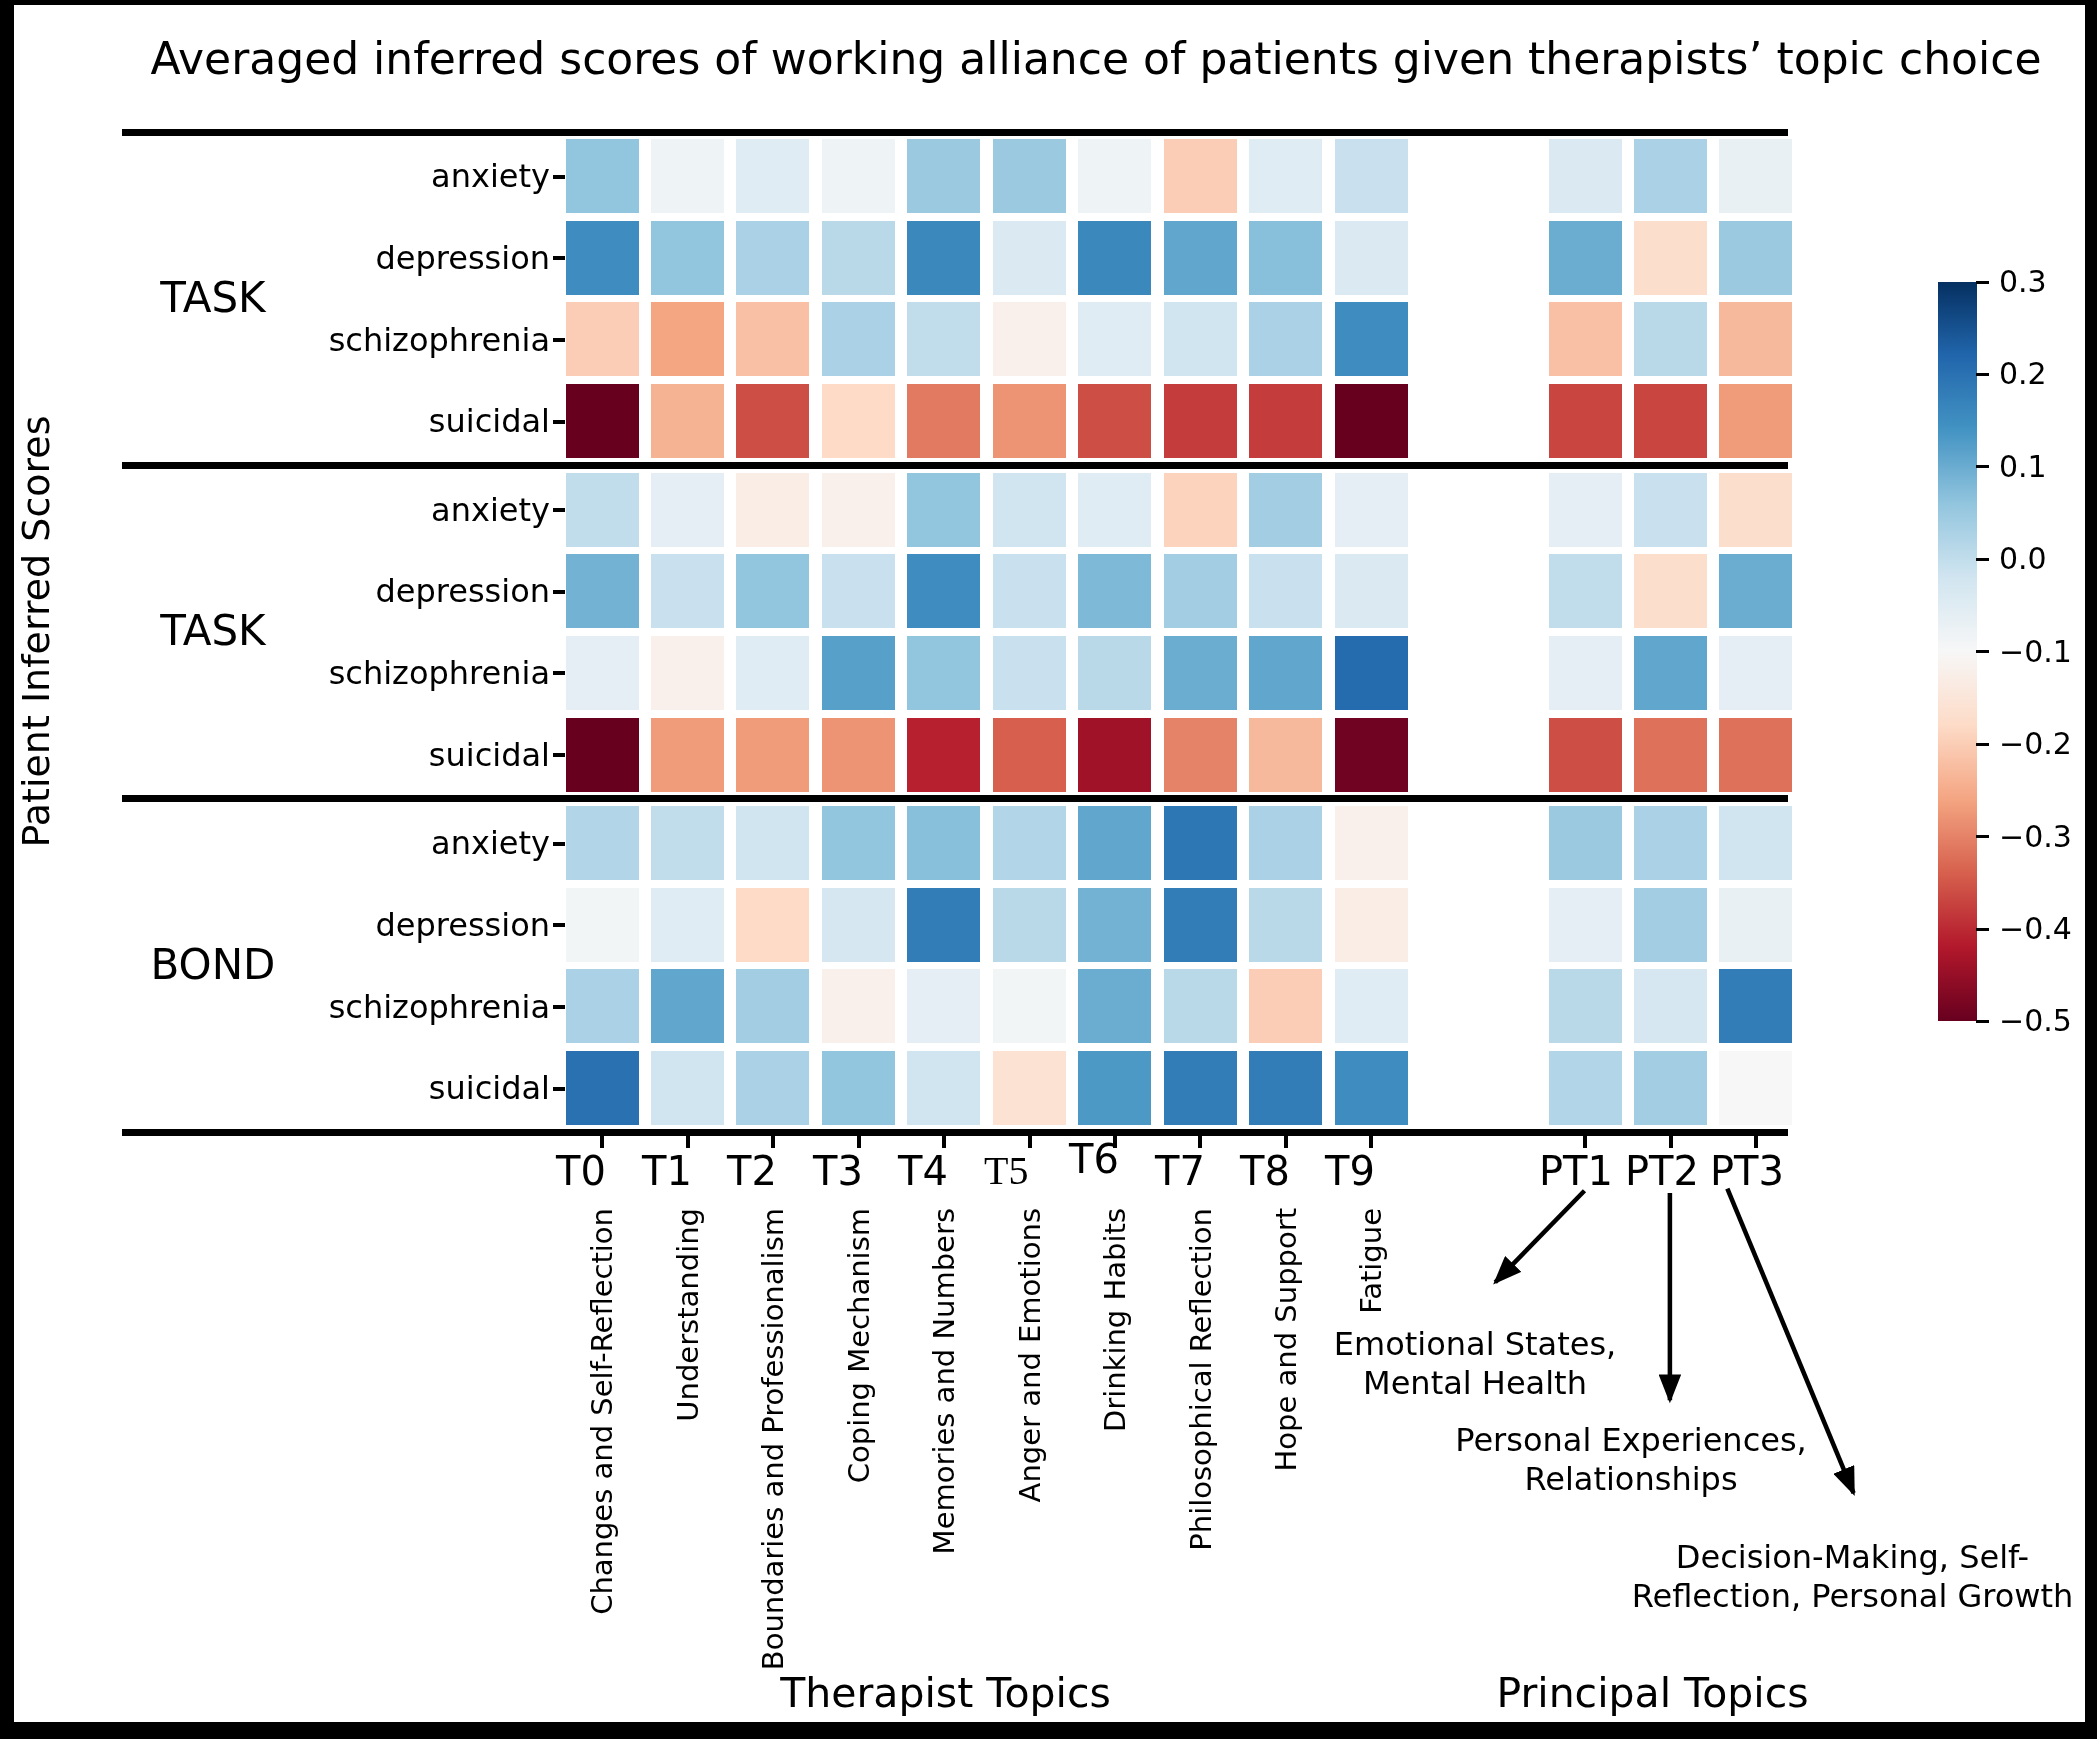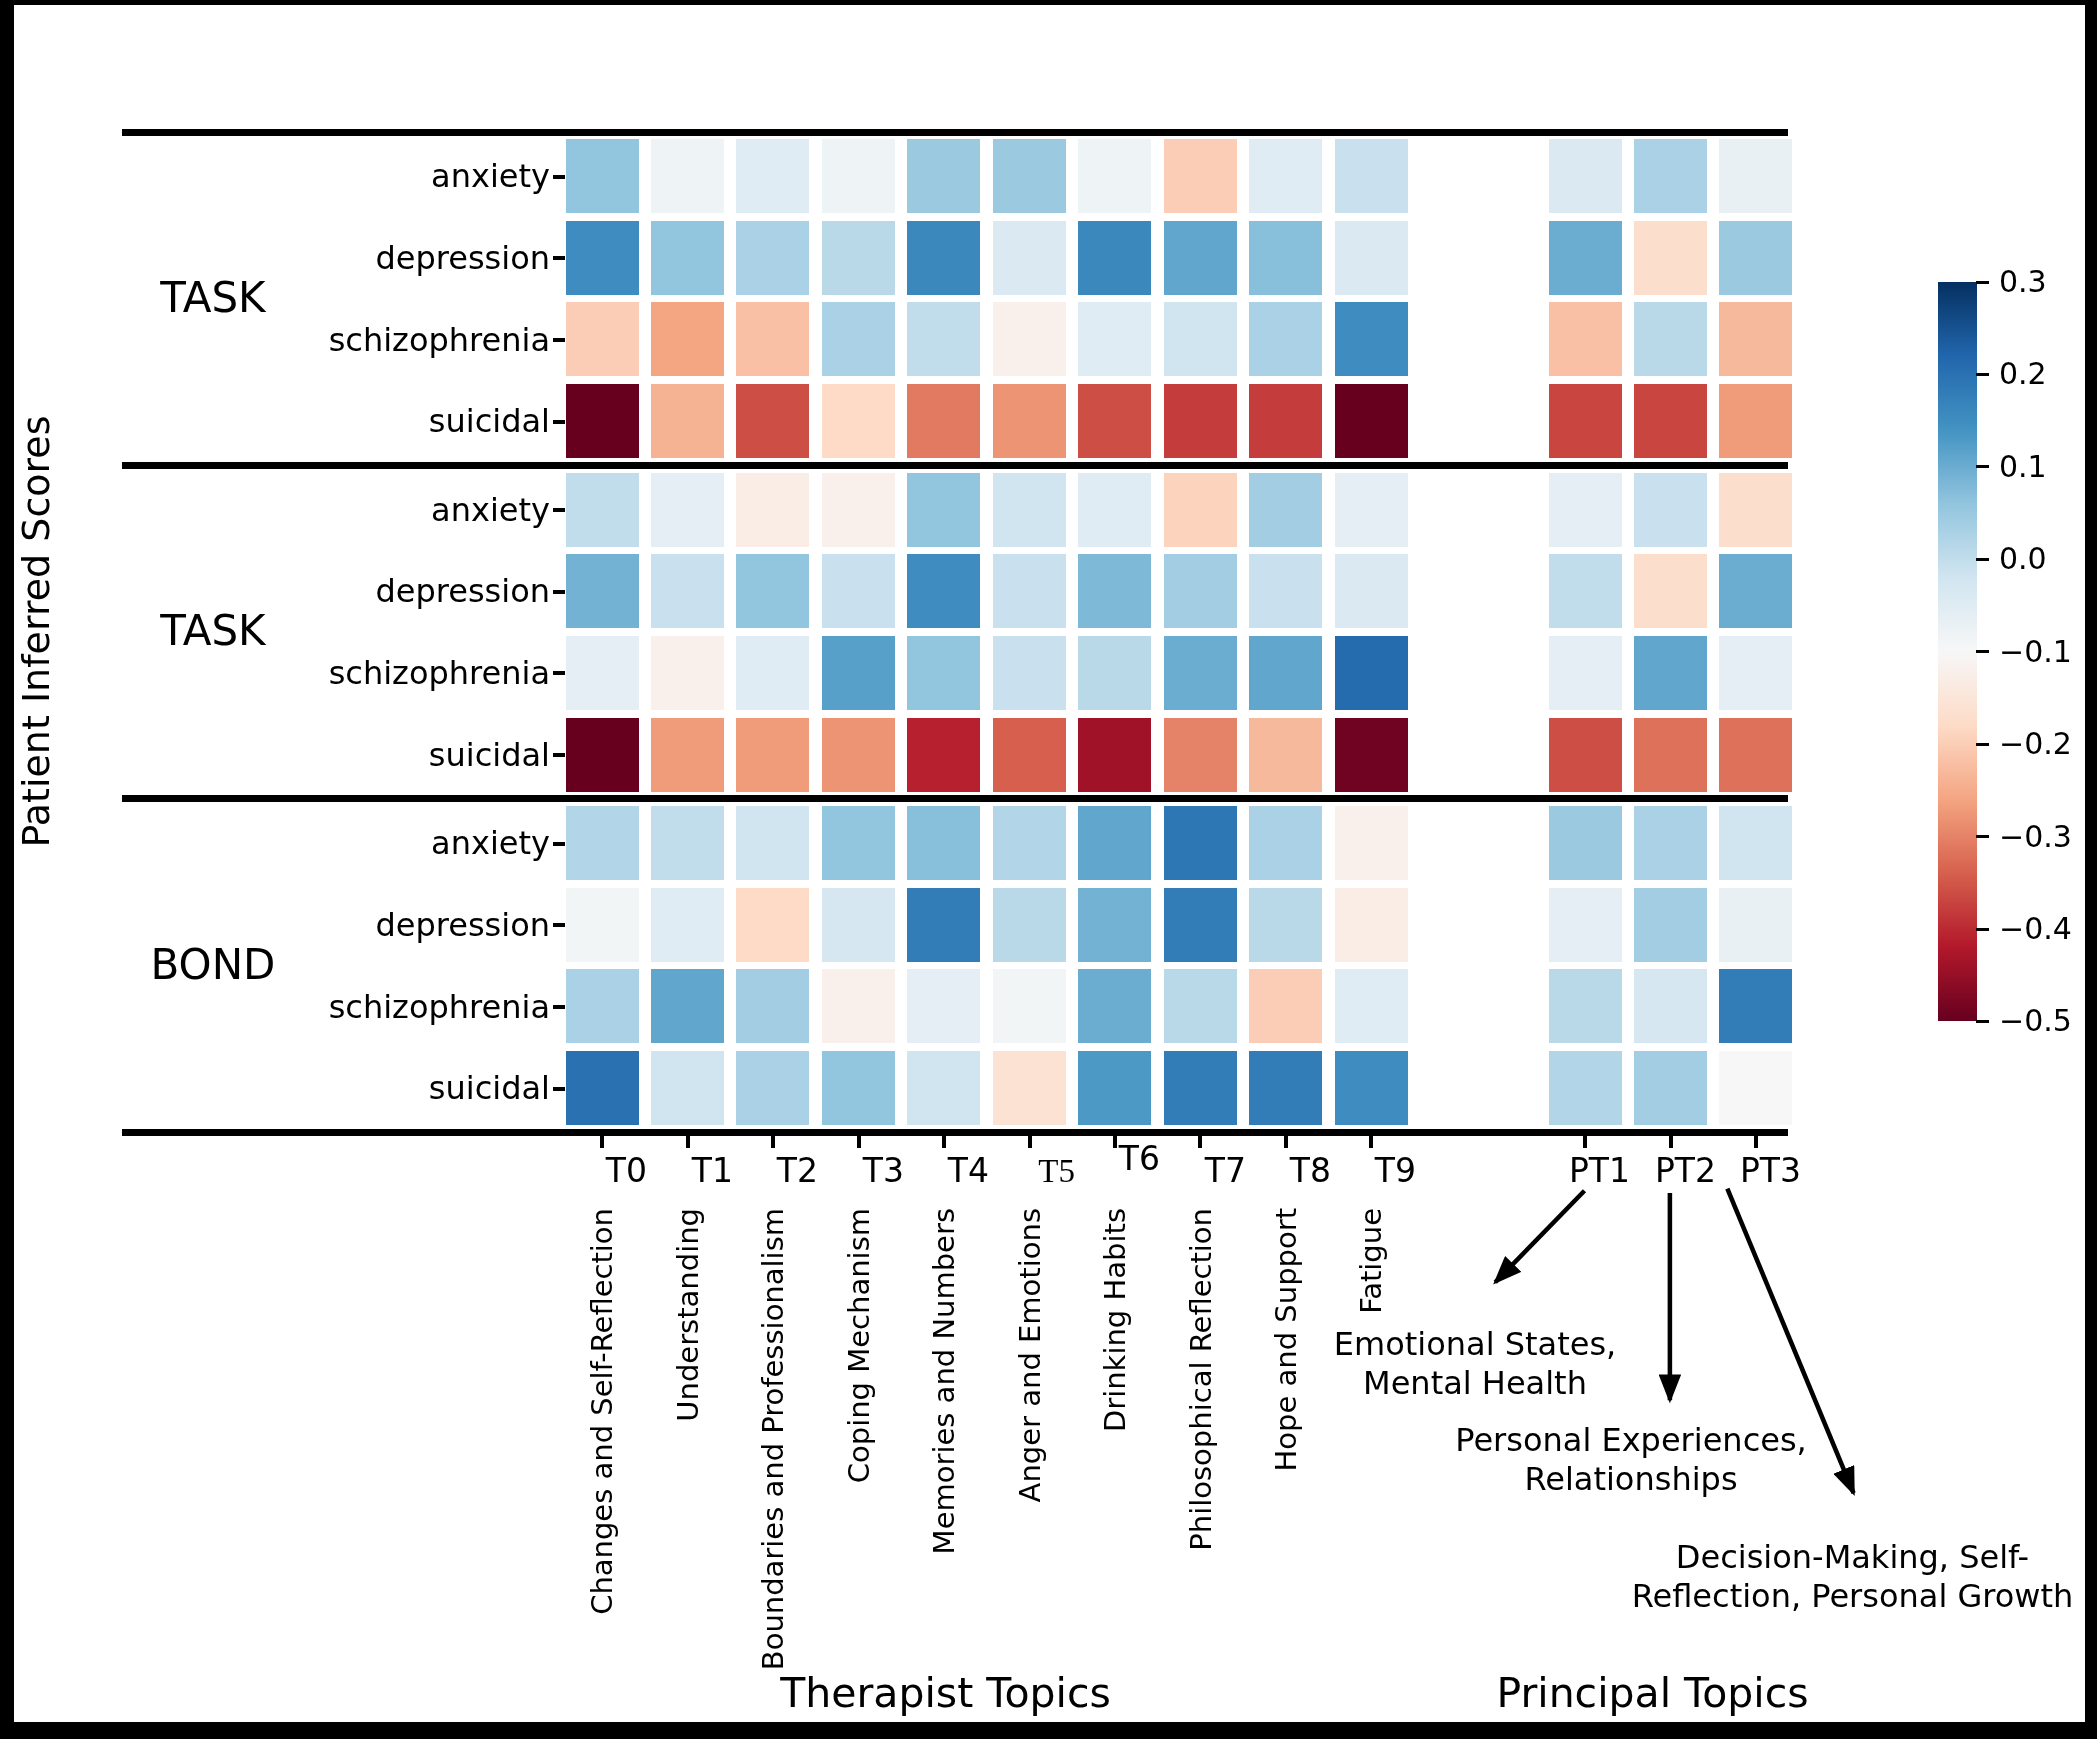--- a/index.html
+++ b/index.html
@@ -8,37 +8,38 @@
   #figure-bg{position:absolute;left:13.6px;top:4.5px;right:12px;bottom:16.6px;background:#ffffff;}
   .abs{position:absolute;}
   #chart-title{left:98px;top:33px;width:1996px;text-align:center;font-size:44px;}
   #y-axis-label{left:-342px;top:609px;width:756px;height:45px;text-align:center;font-size:38px;
                 transform:rotate(-90deg);transform-origin:center;}
   .hline{background:#000;height:6.8px;left:122px;width:1666px;}
   .group-label{width:242px;text-align:center;font-size:42px;}
   .row-label{width:423px;text-align:right;font-size:32px;line-height:32px;}
   .row-tick{background:#000;width:12px;height:3.8px;}
   .col-tick{background:#000;width:3.8px;height:12px;}
-  .col-label{width:91px;text-align:right;font-size:33px;line-height:32px;}
+  .col-label{width:91px;text-align:left;font-size:40px;line-height:32px;}
   .col-topic{white-space:nowrap;font-size:29px;line-height:30px;
              transform:rotate(-90deg) translateX(-100%);transform-origin:top left;}
   .cell{position:absolute;}
   #colorbar{left:1938px;top:282px;width:39px;height:739px;}
   .cbar-tick{background:#000;width:13px;height:3px;left:1976px;}
   .cbar-tick-label{left:1999px;width:121px;font-size:30px;line-height:30px;}
   .annotation{text-align:center;font-size:32px;line-height:39px;}
   .axis-group-title{width:605px;text-align:center;font-size:41px;}
   #arrow-overlay{left:0;top:0;pointer-events:none;}
 </style>
 </head>
 <body>
 
 <div id="page">
   <div id="figure-bg"></div>
 
+  <div id="chart-title" class="abs">Averaged inferred scores of working alliance of patients given therapists’ topic choice</div>
 
   <div id="y-axis-label" class="abs">Patient Inferred Scores</div>
 
   <div class="abs hline" style="top:129px"></div>
   <div class="abs hline" style="top:462px"></div>
   <div class="abs hline" style="top:795px"></div>
   <div class="abs hline" style="top:1129px"></div>
 
   <div id="group-labels">
       <div class="group-label" style="left: 92px; top: 273px; position: absolute;">TASK</div>

